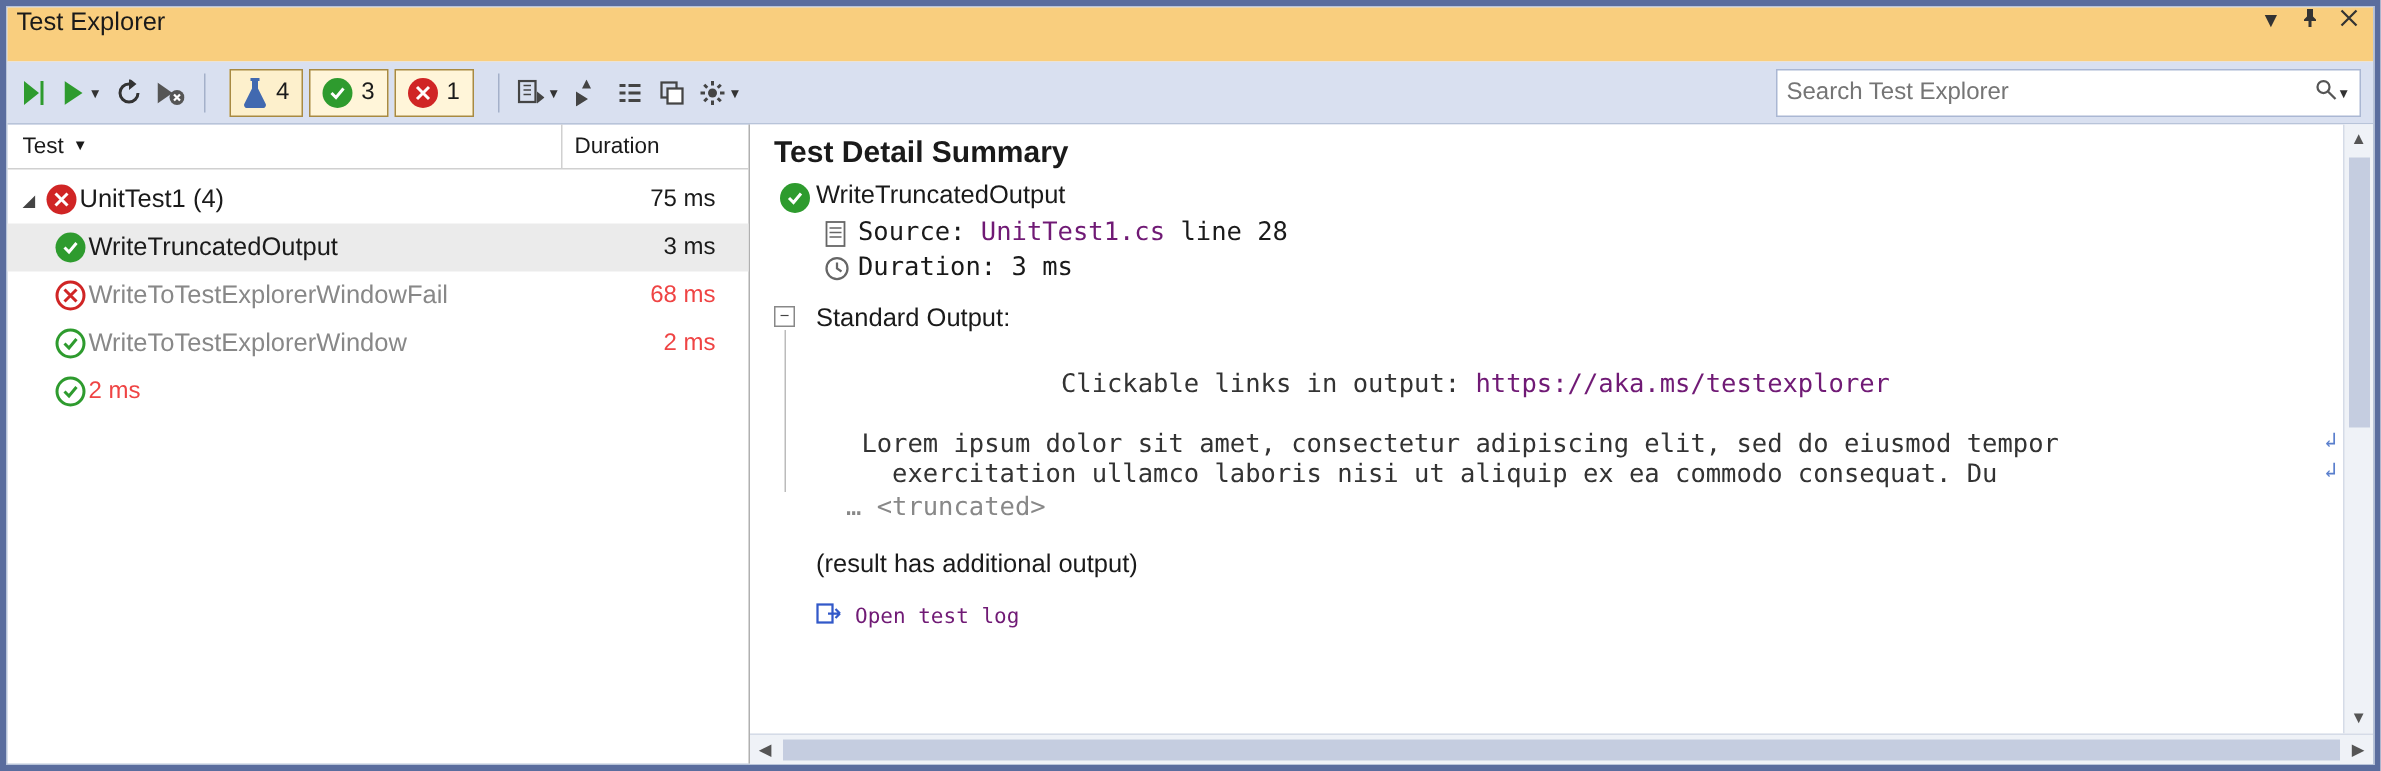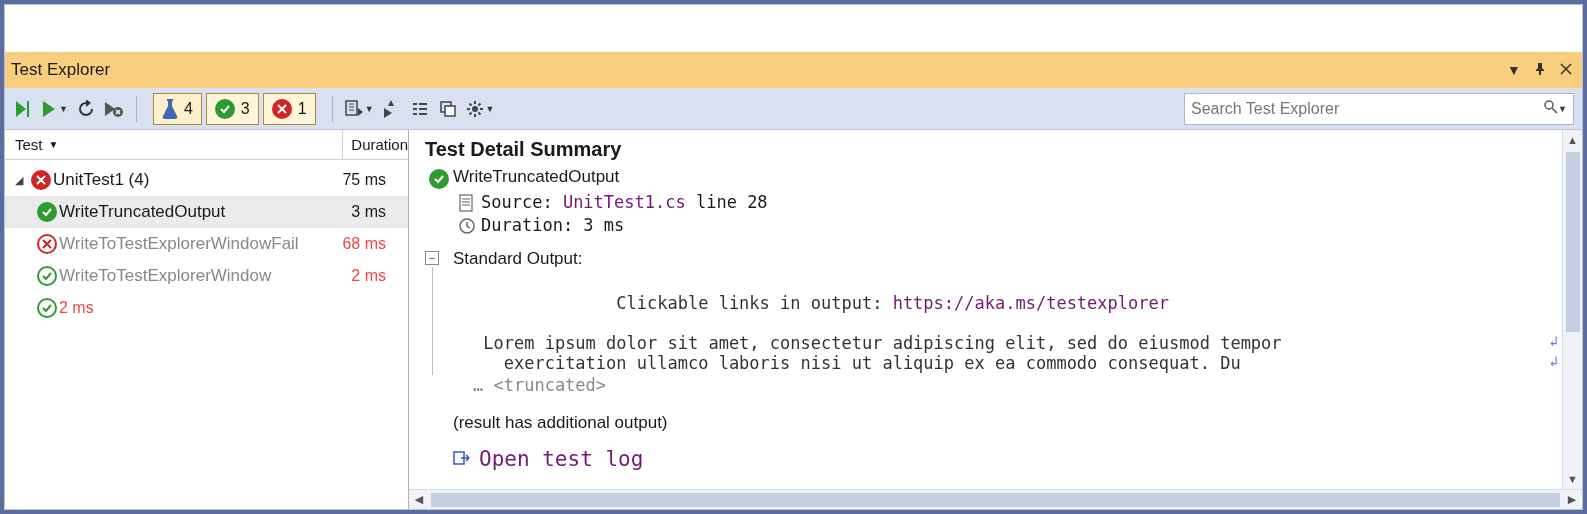--- a/index.html
+++ b/index.html
@@ -18,23 +18,21 @@
   background: #fff;
   display: flex;
   flex-direction: column;
   border: 1px solid #b8c4d9;
 }
 
 .titlebar {
   height: 36px;
   background: #f9ce7e;
   display: flex;
-  align-items: center;
   padding: 0 6px;
-  margin-top: 47px;
 }
 .titlebar span.title { font-size: 17px; }
 .titlebar .spacer { flex: 1; }
 .titlebar .wbtn { width: 20px; text-align: center; color: #333; font-size: 14px; margin-left: 6px; cursor: pointer; }
 
 .toolbar {
   height: 42px;
   background: #d9e0f0;
   display: flex;
   align-items: center;
@@ -82,21 +80,21 @@
   outline: none;
   font-size: 16px;
   color: #666;
   background: transparent;
 }
 .search .mag { color: #555; font-size: 15px; margin-left: 4px; cursor: pointer; }
 .search .dd { margin-left: 0; }
 
 .body { flex: 1; display: flex; min-height: 0; }
 .left {
-  width: 404px;
+  width: 495px;
   display: flex;
   flex-direction: column;
   border-right: 1px solid #b0b0b0;
 }
 .cols {
   display: flex;
   height: 30px;
   border-bottom: 1px solid #d0d0d0;
   font-size: 15px;
 }
@@ -159,21 +157,21 @@
 }
 .output-block .line-guide {
   position: absolute; left: 7px; top: 18px; bottom: 20px; width: 1px; background: #bbb;
 }
 .std { font-size: 17px; margin-bottom: 4px; }
 .outline { font-family: Consolas, monospace; font-size: 17px; color: #333; padding-left: 20px; white-space: pre-wrap; position: relative; }
 .outline .wrap-arrow { position: absolute; right: -6px; color: #5a7fcd; font-size: 14px; }
 .trunc { font-family: Consolas, monospace; font-size: 17px; color: #888; padding-left: 20px; margin-top: 2px; }
 .addl { margin-top: 18px; font-size: 17px; }
 .open-log { display: flex; align-items: center; gap: 8px; margin-top: 14px; padding-left: 4px; }
-.open-log a { font-family: Consolas, monospace; font-size: 21px; }
+.open-log a { font-family: Consolas, monospace; font-size: 14px; }
 
 .vscroll {
   width: 20px;
   background: #eff2f7;
   border-left: 1px solid #d5dbe7;
   display: flex;
   flex-direction: column;
   align-items: center;
 }
 .vscroll .arrow { height: 20px; display: flex; align-items: center; justify-content: center; color: #555; font-size: 11px; width: 100%; cursor: pointer;}

